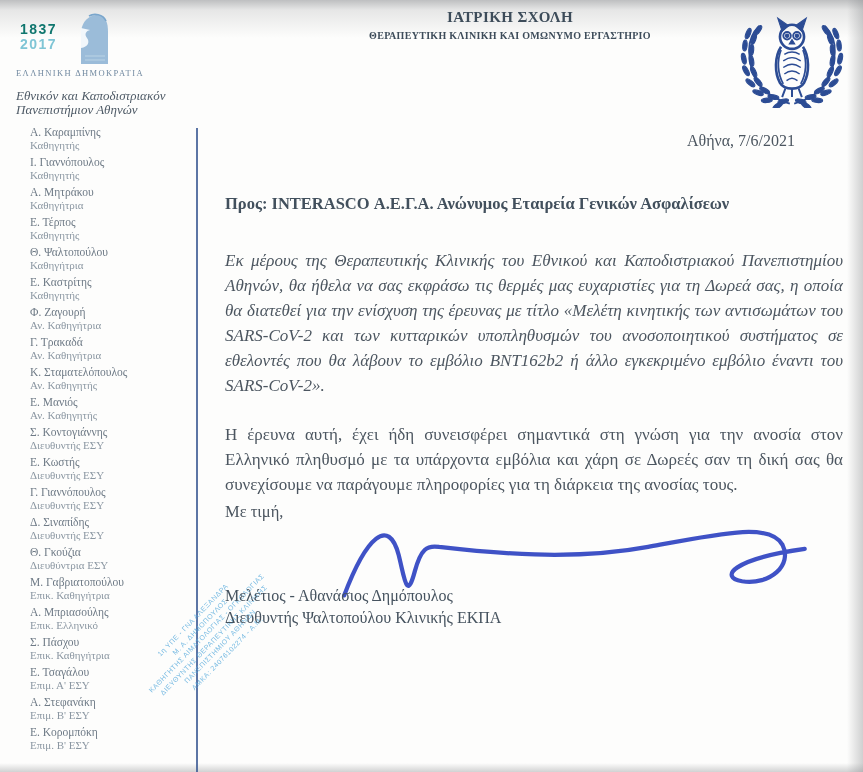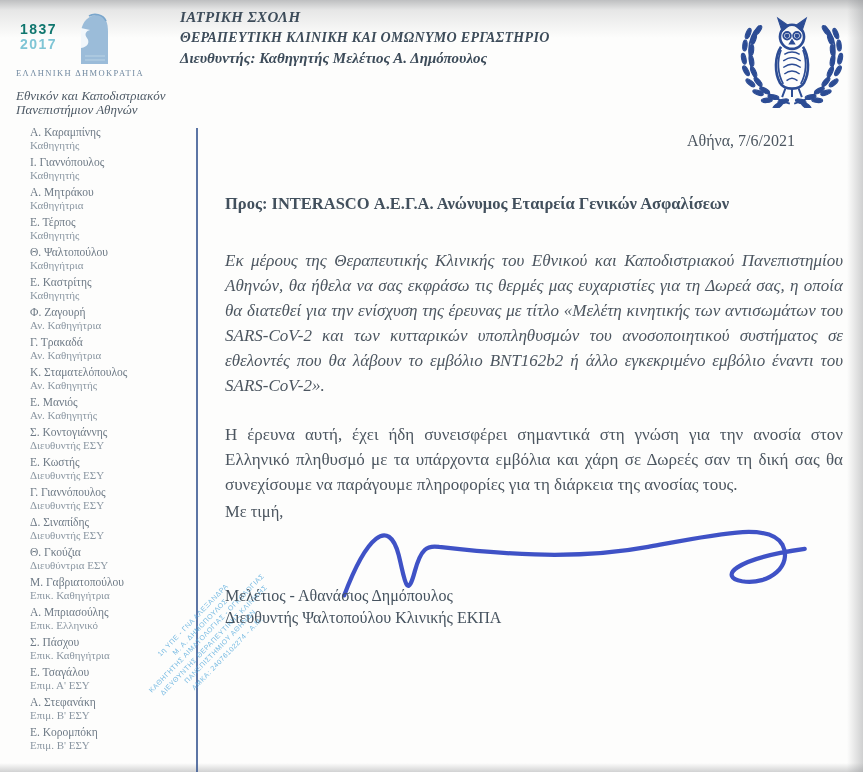--- a/index.html
+++ b/index.html
@@ -7,24 +7,24 @@
         font-family:"Liberation Serif","DejaVu Serif",serif;}
   
   .edge-top{position:absolute;left:0;top:0;right:0;height:40px;pointer-events:none;
     background:linear-gradient(to bottom,rgba(138,140,143,.55) 0,rgba(138,140,143,.20) 10px,rgba(138,140,143,0) 38px);}
   .edge-right{position:absolute;right:0;top:0;bottom:0;width:16px;pointer-events:none;
     background:linear-gradient(to left,rgba(138,140,143,.40),rgba(138,140,143,0));}
   .edge-bottom{position:absolute;left:0;bottom:0;right:0;height:9px;pointer-events:none;
     background:linear-gradient(to top,rgba(138,140,143,.38),rgba(138,140,143,0));}
 
   
-  .header{position:absolute;left:180px;top:9px;width:660px;
-          color:#3d4c5a;font-weight:bold;font-style:italic;}
+  .header{position:absolute;left:180px;top:9px;width:660px;text-align:center;
+          color:#3d4c5a;font-weight:bold;}
   .header .h1{font-size:15px;letter-spacing:.4px;}
-  .header .h2{font-size:14px;letter-spacing:.3px;margin-top:4px;}
+  .header .h2{font-size:10px;letter-spacing:.3px;margin-top:4px;}
   .header .h3{font-size:15px;margin-top:4px;}
 
   
   .logo-left{position:absolute;left:16px;top:12px;width:170px;}
   .years{position:absolute;left:4px;top:10px;font-family:"Liberation Sans","DejaVu Sans",sans-serif;
          font-weight:bold;font-size:14px;letter-spacing:1.5px;line-height:15px;}
   .years .y1{color:#0f766e;}
   .years .y2{color:#7fc5d5;}
   .athena{position:absolute;left:56px;top:0;}
   .logo-text{position:absolute;left:0;top:56px;width:170px;color:#55616e;}
@@ -86,21 +86,20 @@
     <div class="logo-text">
       <div class="country">ΕΛΛΗΝΙΚΗ ΔΗΜΟΚΡΑΤΙΑ</div>
       <div class="uni">Εθνικόν και Καποδιστριακόν</div>
       <div class="uni">Πανεπιστήμιον Αθηνών</div>
     </div>
   </div>
 
   <div class="header">
     <div class="h1">ΙΑΤΡΙΚΗ ΣΧΟΛΗ</div>
     <div class="h2">ΘΕΡΑΠΕΥΤΙΚΗ ΚΛΙΝΙΚΗ ΚΑΙ ΟΜΩΝΥΜΟ ΕΡΓΑΣΤΗΡΙΟ</div>
-    <div class="h3">Διευθυντής: Καθηγητής Μελέτιος Α. Δημόπουλος</div>
   </div>
 
   <div class="owl-emblem">
     <svg width="118" height="104" viewBox="0 0 100 95">
       <g stroke="#2c4c94" fill="#2c4c94">
         <g id="wreathL">
           <path d="M48,91 C26,85 12,70 11,45 C10,34 14,26 20,20" stroke-width="1.7" fill="none"></path>
           <ellipse cx="0" cy="0" rx="5" ry="2" transform="translate(42,89) rotate(-15)"></ellipse>
           <ellipse cx="0" cy="0" rx="5" ry="2" transform="translate(33,85) rotate(10)"></ellipse>
           <ellipse cx="0" cy="0" rx="5" ry="2" transform="translate(25,79) rotate(30)"></ellipse>

